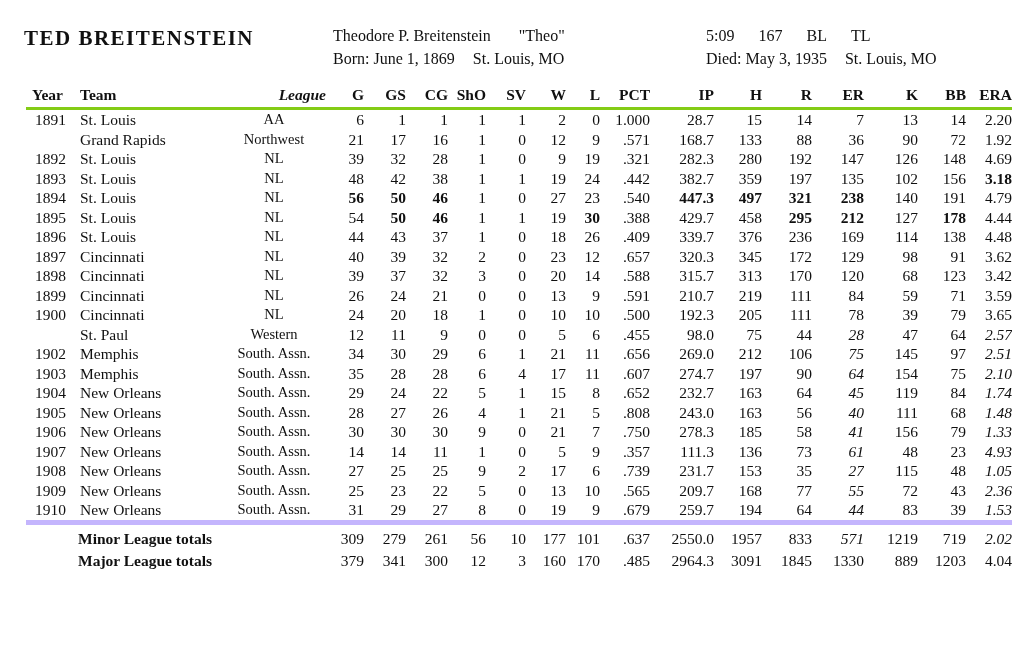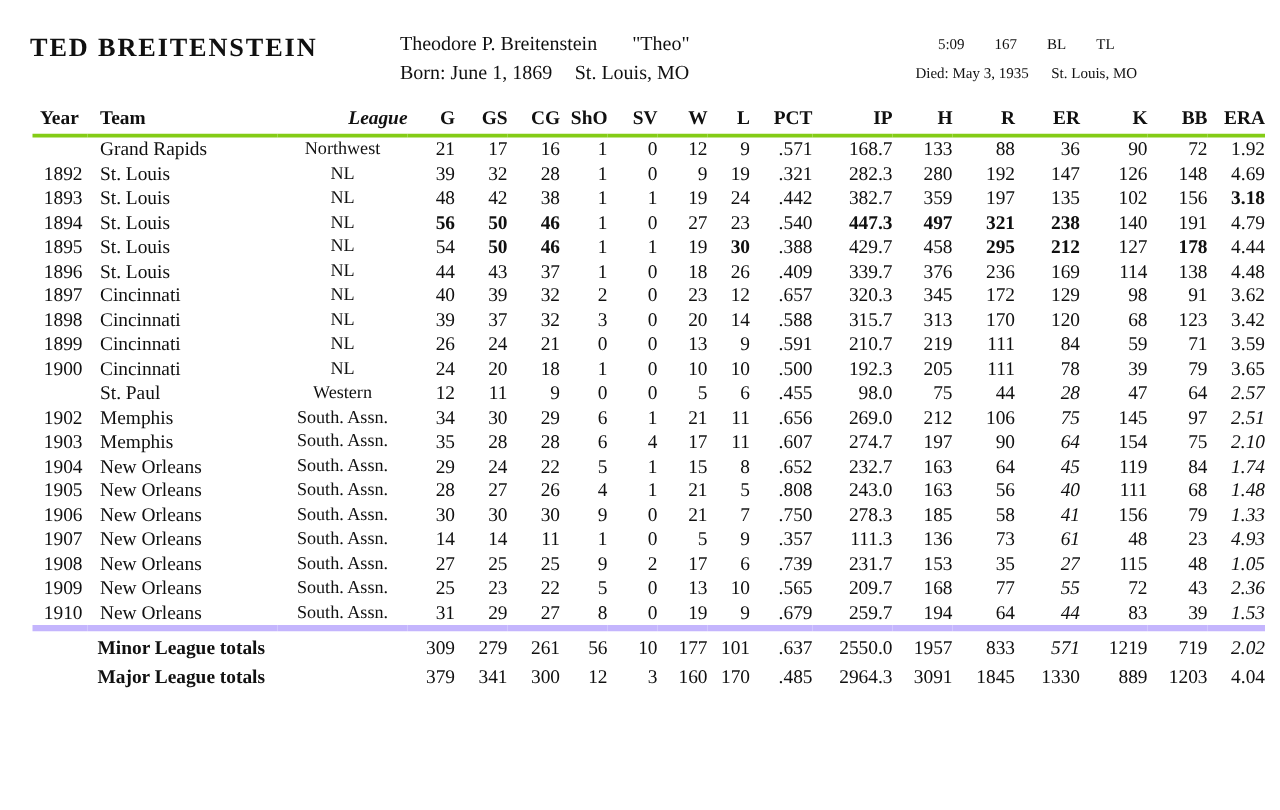--- a/index.html
+++ b/index.html
@@ -5,28 +5,28 @@
   html,body{margin:0;padding:0;background:#fff;}
   body{
     width:1024px;height:648px;overflow:hidden;
     font-family:"Liberation Serif","DejaVu Serif",serif;
     color:#101010;
     -webkit-font-smoothing:antialiased;
   }
   .page{padding:24px 26px 0 24px;}
 
   
-  .bio{display:flex;align-items:flex-start;}
+  .bio{display:flex;align-items:flex-start;gap:13px;}
   .player-name{
     width:296px;flex:0 0 296px;
     font-size:21px;font-weight:bold;letter-spacing:1.5px;
     padding-top:2px;white-space:nowrap;
   }
   .bio-mid{flex:0 0 360px;font-size:16px;line-height:23px;white-space:nowrap;}
-  .bio-right{flex:1;text-align:center;font-size:12px;line-height:23px;white-space:nowrap;padding-right:36px;}
+  .bio-right{flex:1;text-align:left;font-size:16px;line-height:23px;white-space:nowrap;padding-right:36px;}
   .gap-lg{display:inline-block;width:28px;}
   .gap-md{display:inline-block;width:18px;}
   .vitals span{margin-left:24px;}
   .vitals span:first-child{margin-left:0;}
 
   
   table.stats{
     border-collapse:collapse;table-layout:fixed;
     width:966px;margin-top:16px;margin-left:2px;
     font-size:15.5px;
@@ -121,20 +121,40 @@
           <th>H</th>
           <th>R</th>
           <th>ER</th>
           <th>K</th>
           <th>BB</th>
           <th>ERA</th>
         </tr>
     </thead>
     <tbody id="body-rows">
         <tr>
+          <td class="year">1891</td>
+          <td class="team">St. Louis</td>
+          <td class="league">AA</td>
+          <td class="num">6</td>
+          <td class="num">1</td>
+          <td class="num">1</td>
+          <td class="num">1</td>
+          <td class="num">1</td>
+          <td class="num">2</td>
+          <td class="num">0</td>
+          <td class="num">1.000</td>
+          <td class="num">28.7</td>
+          <td class="num">15</td>
+          <td class="num">14</td>
+          <td class="num">7</td>
+          <td class="num">13</td>
+          <td class="num">14</td>
+          <td class="num">2.20</td>
+        </tr>
+        <tr>
           <td class="year"></td>
           <td class="team">Grand Rapids</td>
           <td class="league">Northwest</td>
           <td class="num">21</td>
           <td class="num">17</td>
           <td class="num">16</td>
           <td class="num">1</td>
           <td class="num">0</td>
           <td class="num">12</td>
           <td class="num">9</td>

